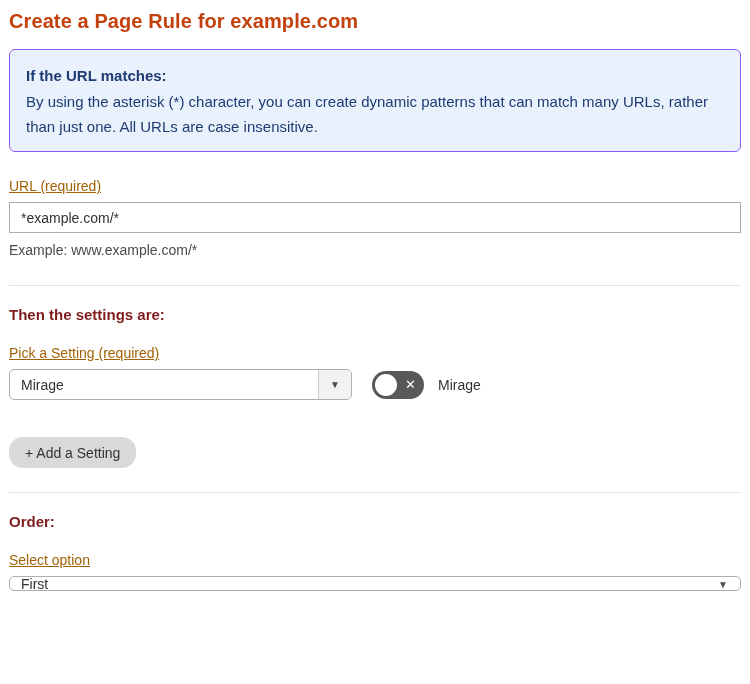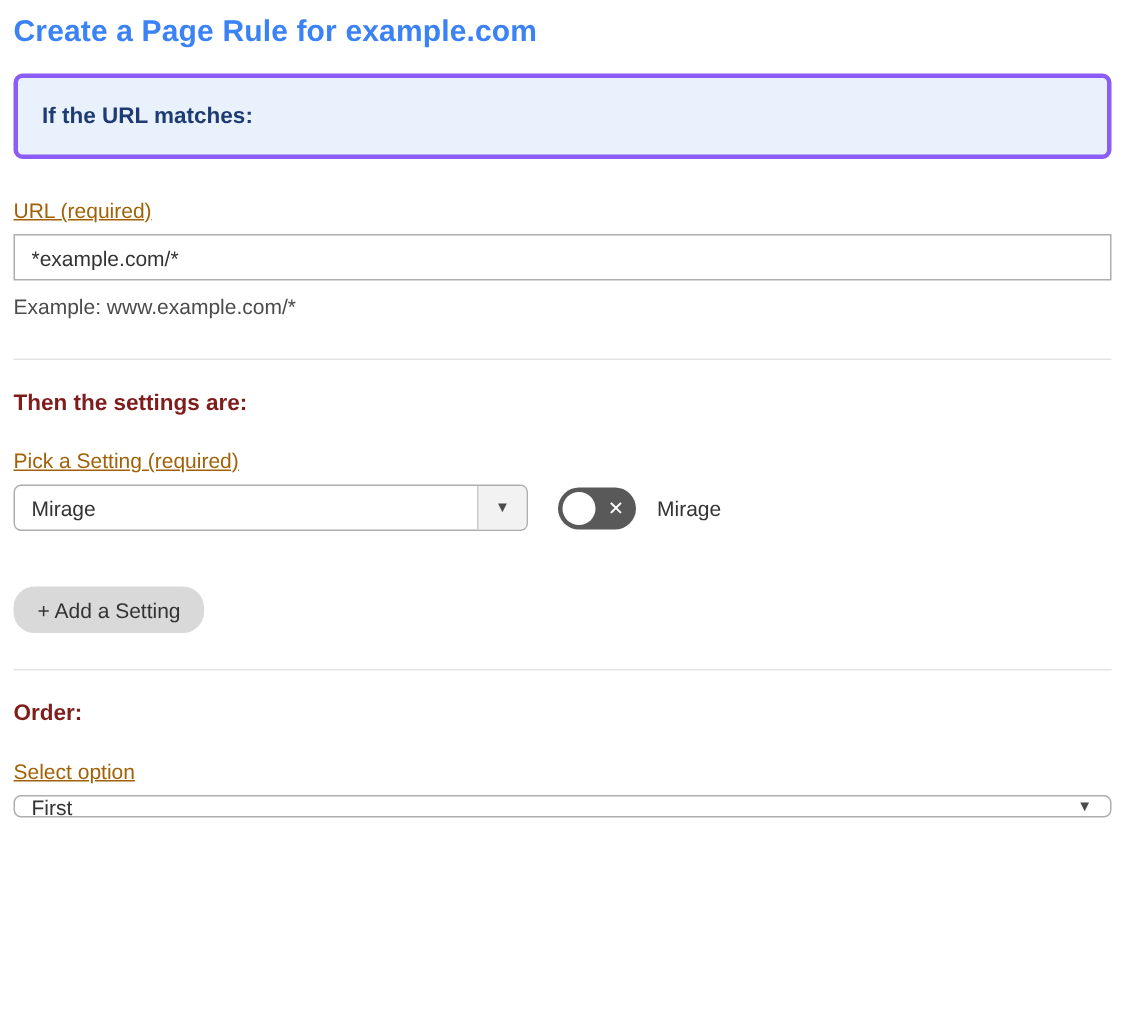--- a/index.html
+++ b/index.html
@@ -11,28 +11,28 @@
     color: #333333;
     position: relative;
     overflow: hidden;
   }
   .page {
     padding: 10px 9px 0 9px;
   }
   .page-title {
     font-size: 20px;
     font-weight: bold;
-    color: #3b82f6;
+    color: #c2410c;
     letter-spacing: 0.1px;
     margin-bottom: 16px;
   }
   
   .info-box {
     background: #e9f2fc;
-    border: 3px solid #8b5cf6;
+    border: 1px solid #8b5cf6;
     border-radius: 6px;
     padding: 13px 16px 12px 16px;
     color: #1e3b73;
     font-size: 15px;
     line-height: 25px;
     margin-bottom: 26px;
   }
   .info-box .info-heading {
     font-weight: bold;
     margin-bottom: 1px;
@@ -217,20 +217,21 @@
 </style>
 </head>
 <body>
 
 <div class="page">
 
   <h1 class="page-title">Create a Page Rule for example.com</h1>
 
   <div class="info-box">
     <div class="info-heading">If the URL matches:</div>
+    <div class="info-body">By using the asterisk (*) character, you can create dynamic patterns that can match many URLs, rather than just one. All URLs are case insensitive.</div>
   </div>
 
   <div class="field-label">URL (required)</div>
   <input class="text-input" type="text" value="*example.com/*" style="">
   <div class="helper-text">Example: www.example.com/*</div>
 
   <hr class="divider">
 
   <div class="section-heading">Then the settings are:</div>
 

